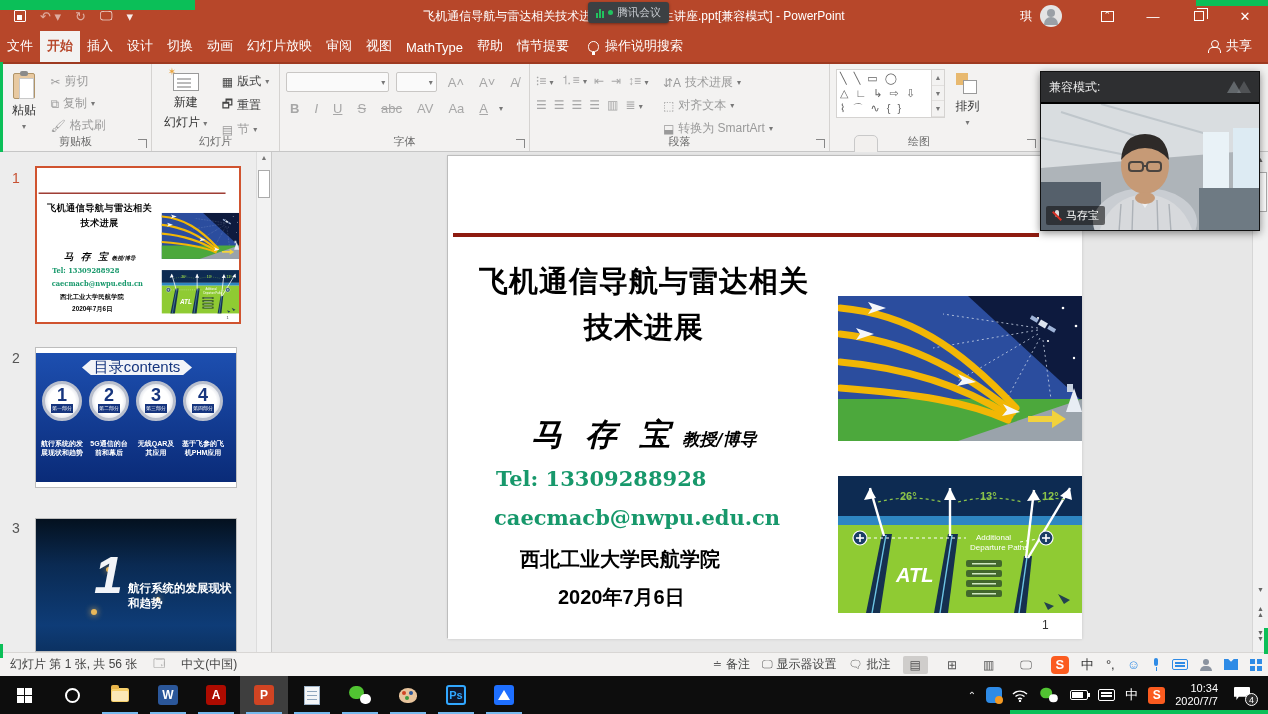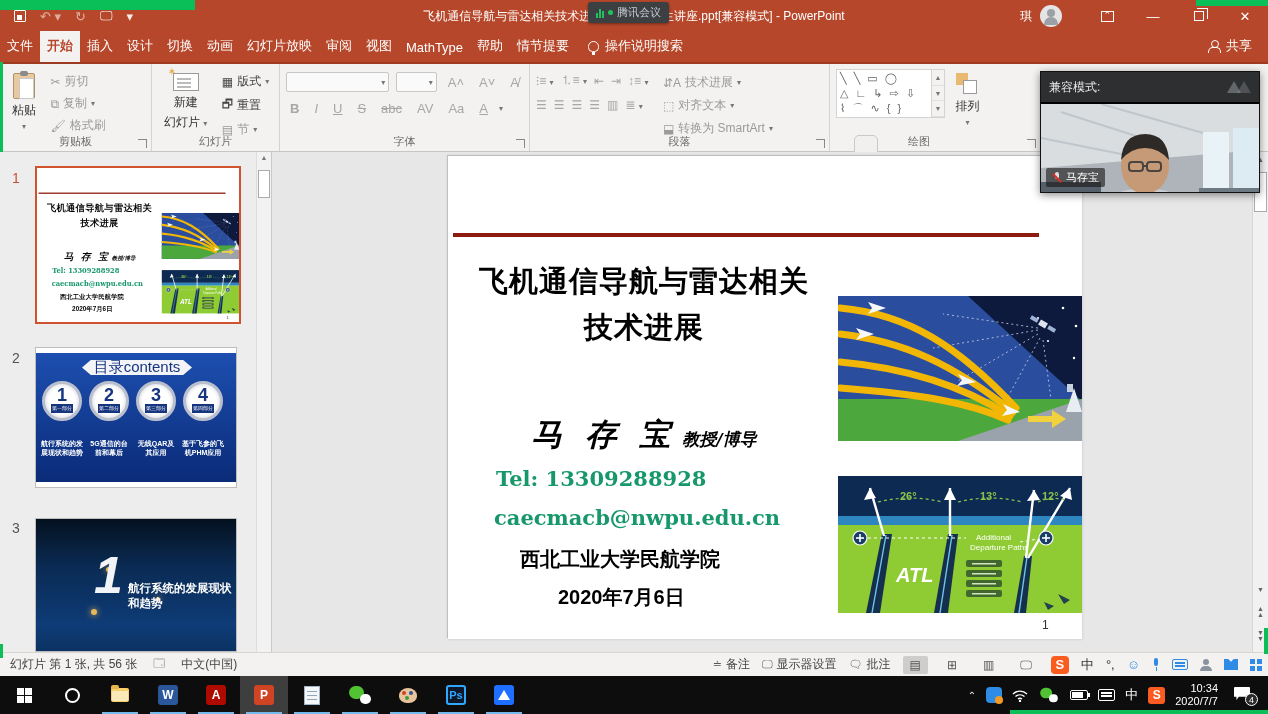--- a/index.html
+++ b/index.html
@@ -90,21 +90,21 @@
   .qs-ic { width:24px; height:22px; border:1px solid #c9c9c9; border-radius:5px; background:#F2F0EE; }
 
   
   .meeting { position:absolute; left:1040px; top:71px; width:220px; z-index:80;
     border:1px solid #111; box-shadow:0 2px 8px rgba(0,0,0,.45); }
   .meet-head { height:30px; background:#2E2F31; display:flex; align-items:center; padding:0 8px; }
   .meet-head .lbl { color:#E8E8E8; font-size:12px; }
   .meet-logo { margin-left:auto; display:flex; }
   .meet-logo i { width:14px; height:12px; background:#8E959B; opacity:.55; clip-path:polygon(50% 0,100% 100%,0 100%); }
   .meet-logo i:nth-child(2){ margin-left:-4px; opacity:.35; }
-  .meet-video { position:relative; height:90px; background:#9FA6AB; overflow:hidden; border-top:2px solid #000; }
+  .meet-video { position:relative; height:128px; background:#9FA6AB; overflow:hidden; border-top:2px solid #000; }
   .nametag { position:absolute; left:5px; bottom:5px; background:rgba(20,20,20,.6); border-radius:2px;
     display:flex; align-items:center; gap:4px; padding:2px 6px; }
   .nametag span { color:#fff; font-size:11px; }
   .mic-ic { position:relative; width:10px; height:12px; }
   .mic-ic::before{ content:""; position:absolute; left:3px; top:0; width:4px; height:7px; background:#ddd; border-radius:2px; }
   .mic-ic::after{ content:""; position:absolute; left:-1px; top:1px; width:12px; height:2px; background:#D93025; transform:rotate(45deg); transform-origin:center; top:5px; }
 
   
   .workarea { position:absolute; left:0; top:152px; width:1268px; height:500px; display:flex; }
   .thumbpanel { position:relative; width:272px; height:100%; background:#EDEDED; border-right:1px solid #C9C9C9; }

